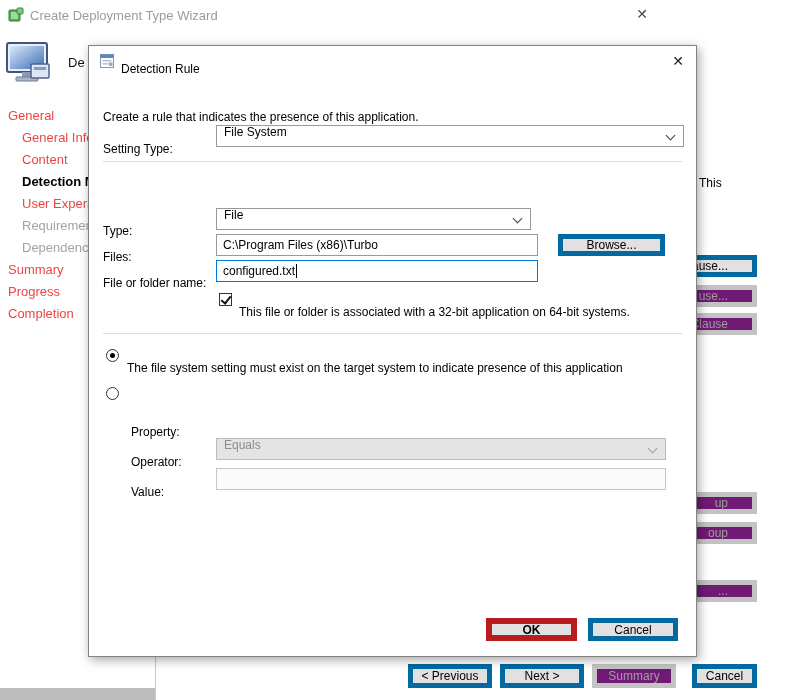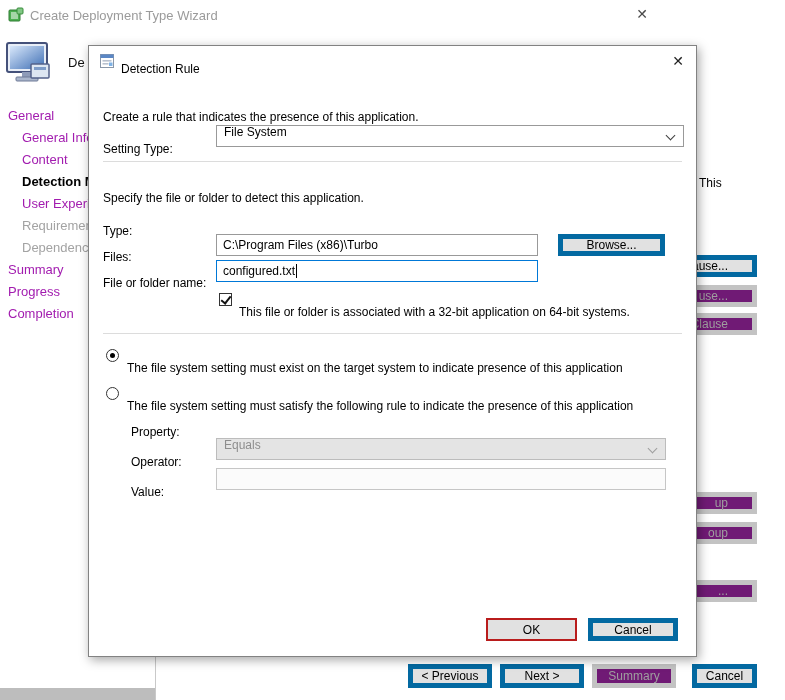--- a/index.html
+++ b/index.html
@@ -10,21 +10,21 @@
     -webkit-font-smoothing:antialiased;
   }
 
   
   .titlebar{position:absolute;left:0;top:0;width:662px;height:30px;background:#fff;}
   .app-title{position:absolute;left:30px;top:8px;font-size:13px;color:#9b9b9b;white-space:nowrap;}
   .app-close{position:absolute;right:14px;top:6px;font-size:14px;color:#4a4a4a;cursor:pointer;}
 
   .heading-partial{position:absolute;left:68px;top:55px;font-size:13px;color:#111;}
 
-  .sb{position:absolute;font-size:13px;color:#a21caf;white-space:nowrap;}
+  .sb{position:absolute;font-size:13px;color:#ef4444;white-space:nowrap;}
   .sb-active{font-weight:bold;color:#000;}
   .sb-dis{color:#a3a3a3;}
 
   .v-divider{position:absolute;left:155px;top:95px;width:1px;height:605px;background:#c9c9c9;}
   .bottom-strip{position:absolute;left:0;top:688px;width:155px;height:12px;background:#bdbdbd;}
 
   .bg-text{position:absolute;left:699px;top:176px;font-size:12px;color:#000;white-space:nowrap;}
 
   
   .btn{
@@ -87,21 +87,21 @@
   }
   .radio{
     position:absolute;width:13px;height:13px;box-sizing:border-box;
     border:1px solid #333;border-radius:50%;background:#fff;cursor:pointer;
   }
   .radio.sel::after{
     content:"";display:block;width:5px;height:5px;border-radius:50%;
     background:#000;margin:3px;
   }
 
-  .btn.ok-focus{border:2px solid #b91c1c;}
+  .btn.ok-focus{border:6px solid #b91c1c;font-weight:bold;}
 </style>
 </head>
 <body>
 
 <div class="titlebar">
   <svg width="16" height="16" style="position:absolute;left:8px;top:7px" viewBox="0 0 16 16">
     <rect x="1" y="3" width="11" height="11" rx="1" fill="#4caf50" stroke="#2e7d32"></rect>
     <rect x="3" y="5" width="7" height="7" fill="#a5d6a7"></rect>
     <rect x="9" y="1" width="6" height="6" rx="1" fill="#81c784" stroke="#388e3c"></rect>
   </svg>
@@ -171,23 +171,26 @@
   <div class="lbl" style="left:14px;top:52px">Create a rule that indicates the presence of this application.</div>
 
   <div class="lbl" style="left:14px;top:84px">Setting Type:</div>
   <div class="combo" style="left:127px;top:79px;width:468px">
     <span>File System</span>
     <span class="chev"></span>
   </div>
 
   <div class="sep" style="left:14px;top:115px;width:579px"></div>
 
-  <div class="lbl" style="left:14px;top:133px">Specify the file or folder to detect this application.</div>
 
   <div class="lbl" style="left:14px;top:166px">Type:</div>
+  <div class="combo" style="left:127px;top:162px;width:315px">
+    <span>File</span>
+    <span class="chev"></span>
+  </div>
 
   <div class="lbl" style="left:14px;top:192px">Files:</div>
   <div class="tinput" style="left:127px;top:188px;width:322px">
     <span>C:\Program Files (x86)\Turbo</span>
   </div>
   <div class="btn" style="left:469px;top:188px;width:107px;height:22px">Browse...</div>
 
   <div class="lbl" style="left:14px;top:218px">File or folder name:</div>
   <div class="tinput focus" style="left:127px;top:214px;width:322px">
     <span>configured.txt</span>
@@ -196,21 +199,20 @@
 
   <div class="check" style="left:130px;top:247px"></div>
   <div class="lbl" style="left:150px;top:247px">This file or folder is associated with a 32-bit application on 64-bit systems.</div>
 
   <div class="sep" style="left:14px;top:287px;width:579px"></div>
 
   <div class="radio sel" style="left:17px;top:303px"></div>
   <div class="lbl" style="left:38px;top:303px">The file system setting must exist on the target system to indicate presence of this application</div>
 
   <div class="radio" style="left:17px;top:341px"></div>
-  <div class="lbl" style="left:38px;top:341px">The file system setting must satisfy the following rule to indicate the presence of this application</div>
 
   <div class="lbl" style="left:42px;top:367px">Property:</div>
 
   <div class="lbl" style="left:42px;top:397px">Operator:</div>
   <div class="combo dis" style="left:127px;top:392px;width:450px">
     <span>Equals</span>
     <span class="chev"></span>
   </div>
 
   <div class="lbl" style="left:42px;top:427px">Value:</div>

